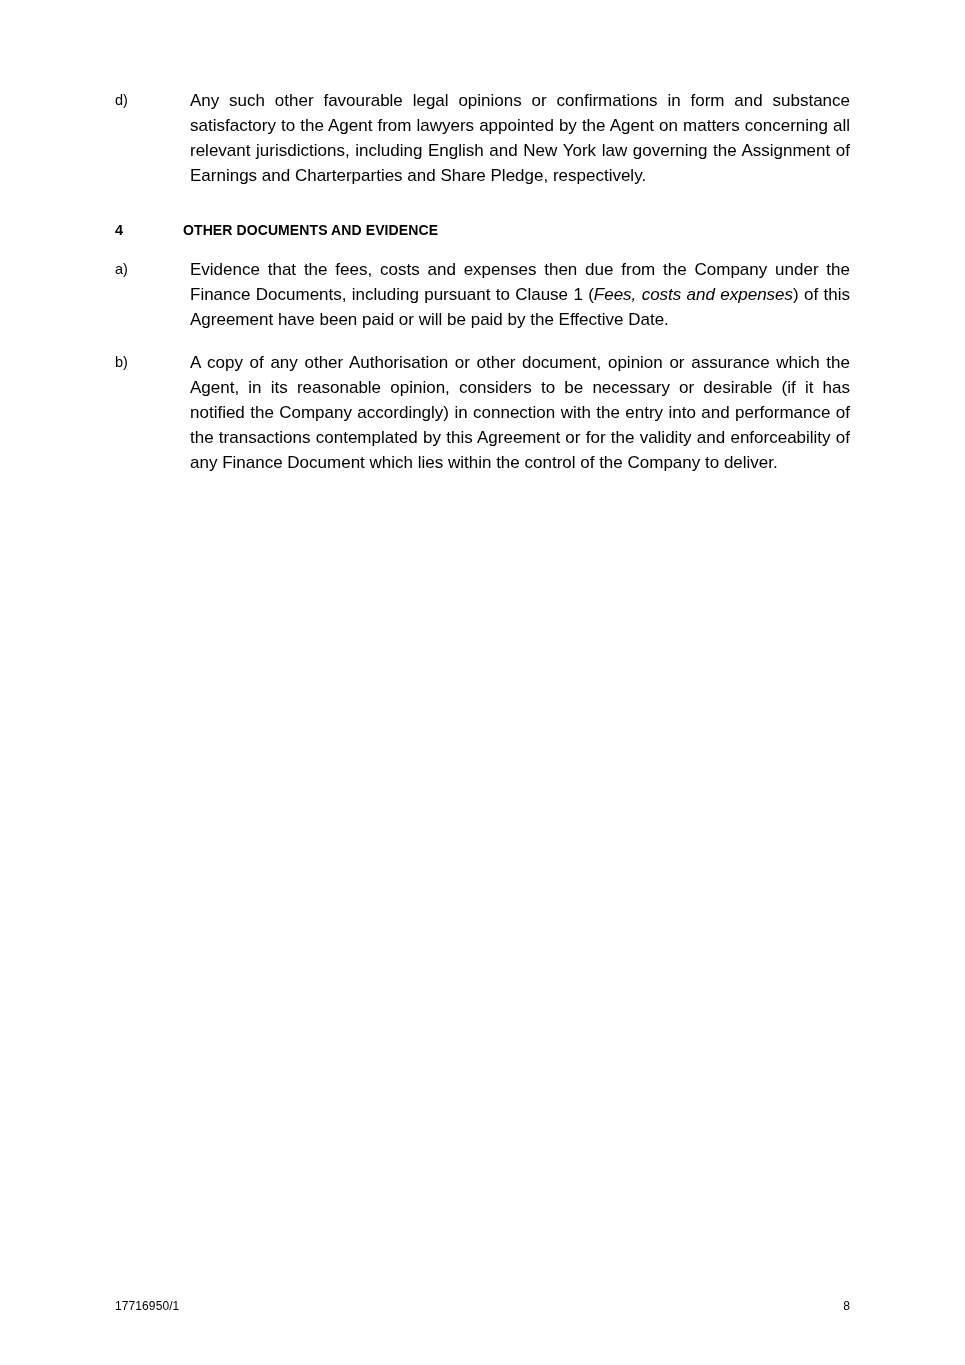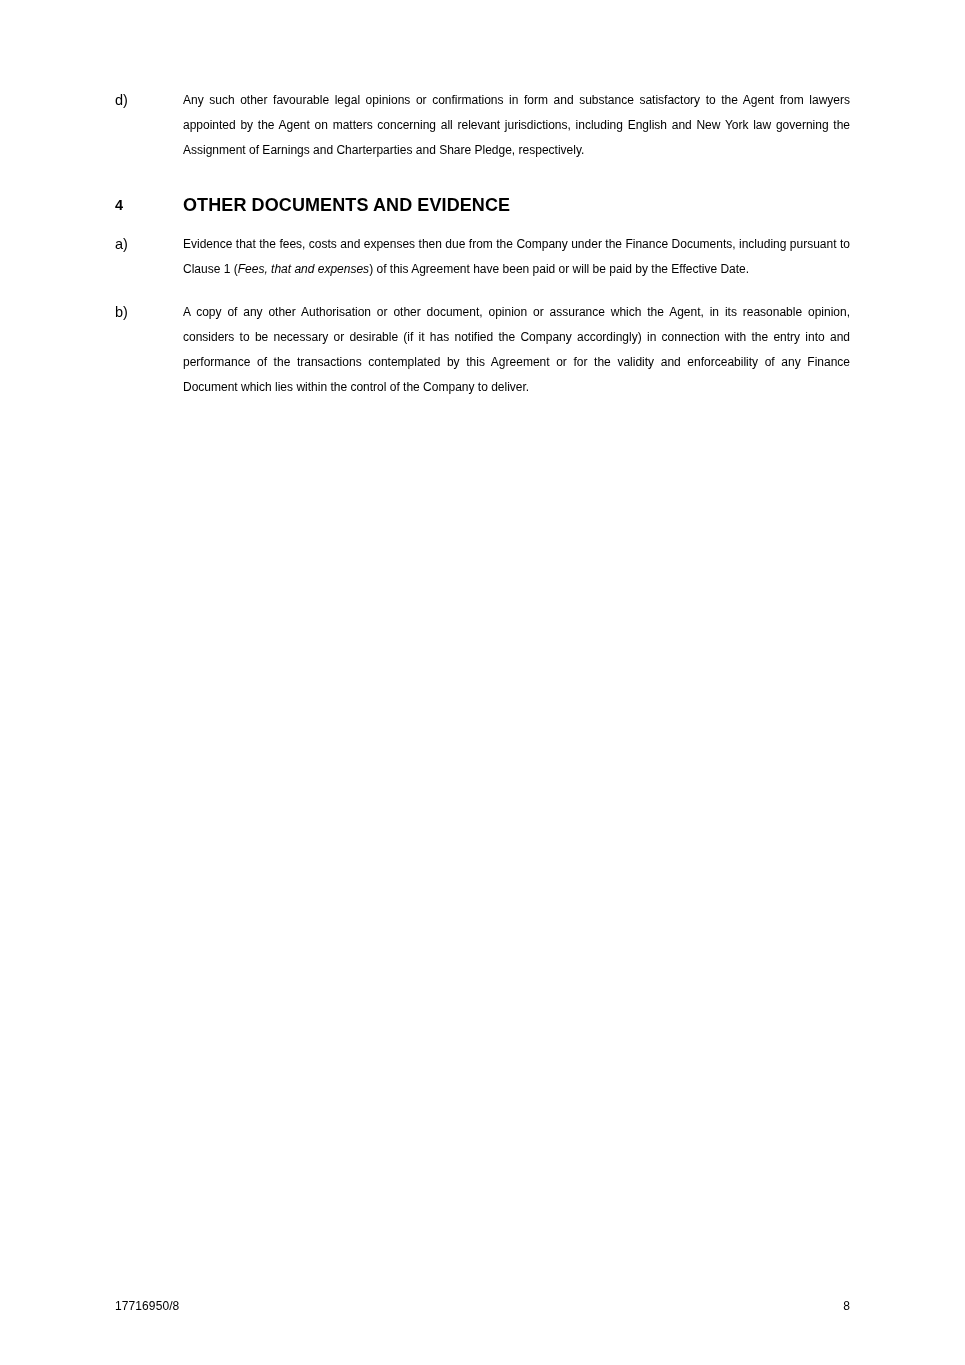--- a/index.html
+++ b/index.html
@@ -32,42 +32,43 @@
   }
   .clause .marker {
     width: 68px;
     flex: 0 0 68px;
     font-size: 14.5px;
     line-height: 25px;
     color: #000;
   }
   .clause .body {
     flex: 1 1 auto;
-    font-size: 12px;
+    font-size: 17px;
     line-height: 25px;
     text-align: justify;
     color: #000;
     hyphens: none;
+    margin-left: 7px;
   }
   .heading {
     display: flex;
     align-items: flex-start;
     margin-top: 30px;
     margin-bottom: 14px;
   }
   .heading .marker {
     width: 68px;
     flex: 0 0 68px;
     font-size: 14.5px;
     line-height: 25px;
     font-weight: bold;
   }
   .heading .body {
     flex: 1 1 auto;
-    font-size: 18px;
+    font-size: 14px;
     line-height: 25px;
     font-weight: bold;
     letter-spacing: 0.1px;
   }
   .clause.tight {
     margin-bottom: 18px;
   }
   .italic {
     font-style: italic;
   }
@@ -101,28 +102,28 @@
       <div class="body">Any such other favourable legal opinions or confirmations in form and substance satisfactory to the Agent from lawyers appointed by the Agent on matters concerning all relevant jurisdictions, including English and New York law governing the Assignment of Earnings and Charterparties and Share Pledge, respectively.</div>
     </div>
 
     <div class="heading">
       <div class="marker">4</div>
       <div class="body">OTHER DOCUMENTS AND EVIDENCE</div>
     </div>
 
     <div class="clause tight">
       <div class="marker">a)</div>
-      <div class="body"><span>Evidence that the fees, costs and expenses then due from the Company under the Finance Documents, including pursuant to Clause 1 (</span><span class="italic">Fees, that and expenses</span><span>) of this Agreement have been paid or will be paid by the Effective Date.</span></div>
+      <div class="body"><span>Evidence that the fees, costs and expenses then due from the Company under the Finance Documents, including pursuant to Clause 1 (</span><span class="italic">Fees, costs and expenses</span><span>) of this Agreement have been paid or will be paid by the Effective Date.</span></div>
     </div>
 
     <div class="clause">
       <div class="marker">b)</div>
       <div class="body">A copy of any other Authorisation or other document, opinion or assurance which the Agent, in its reasonable opinion, considers to be necessary or desirable (if it has notified the Company accordingly) in connection with the entry into and performance of the transactions contemplated by this Agreement or for the validity and enforceability of any Finance Document which lies within the control of the Company to deliver.</div>
     </div>
 
   </div>
 
   <div class="footer">
-    <span class="doc-ref">17716950/8</span>
+    <span class="doc-ref">17716950/1</span>
     <span class="page-num">8</span>
   </div>
 
 </div>
 
 </body></html>

